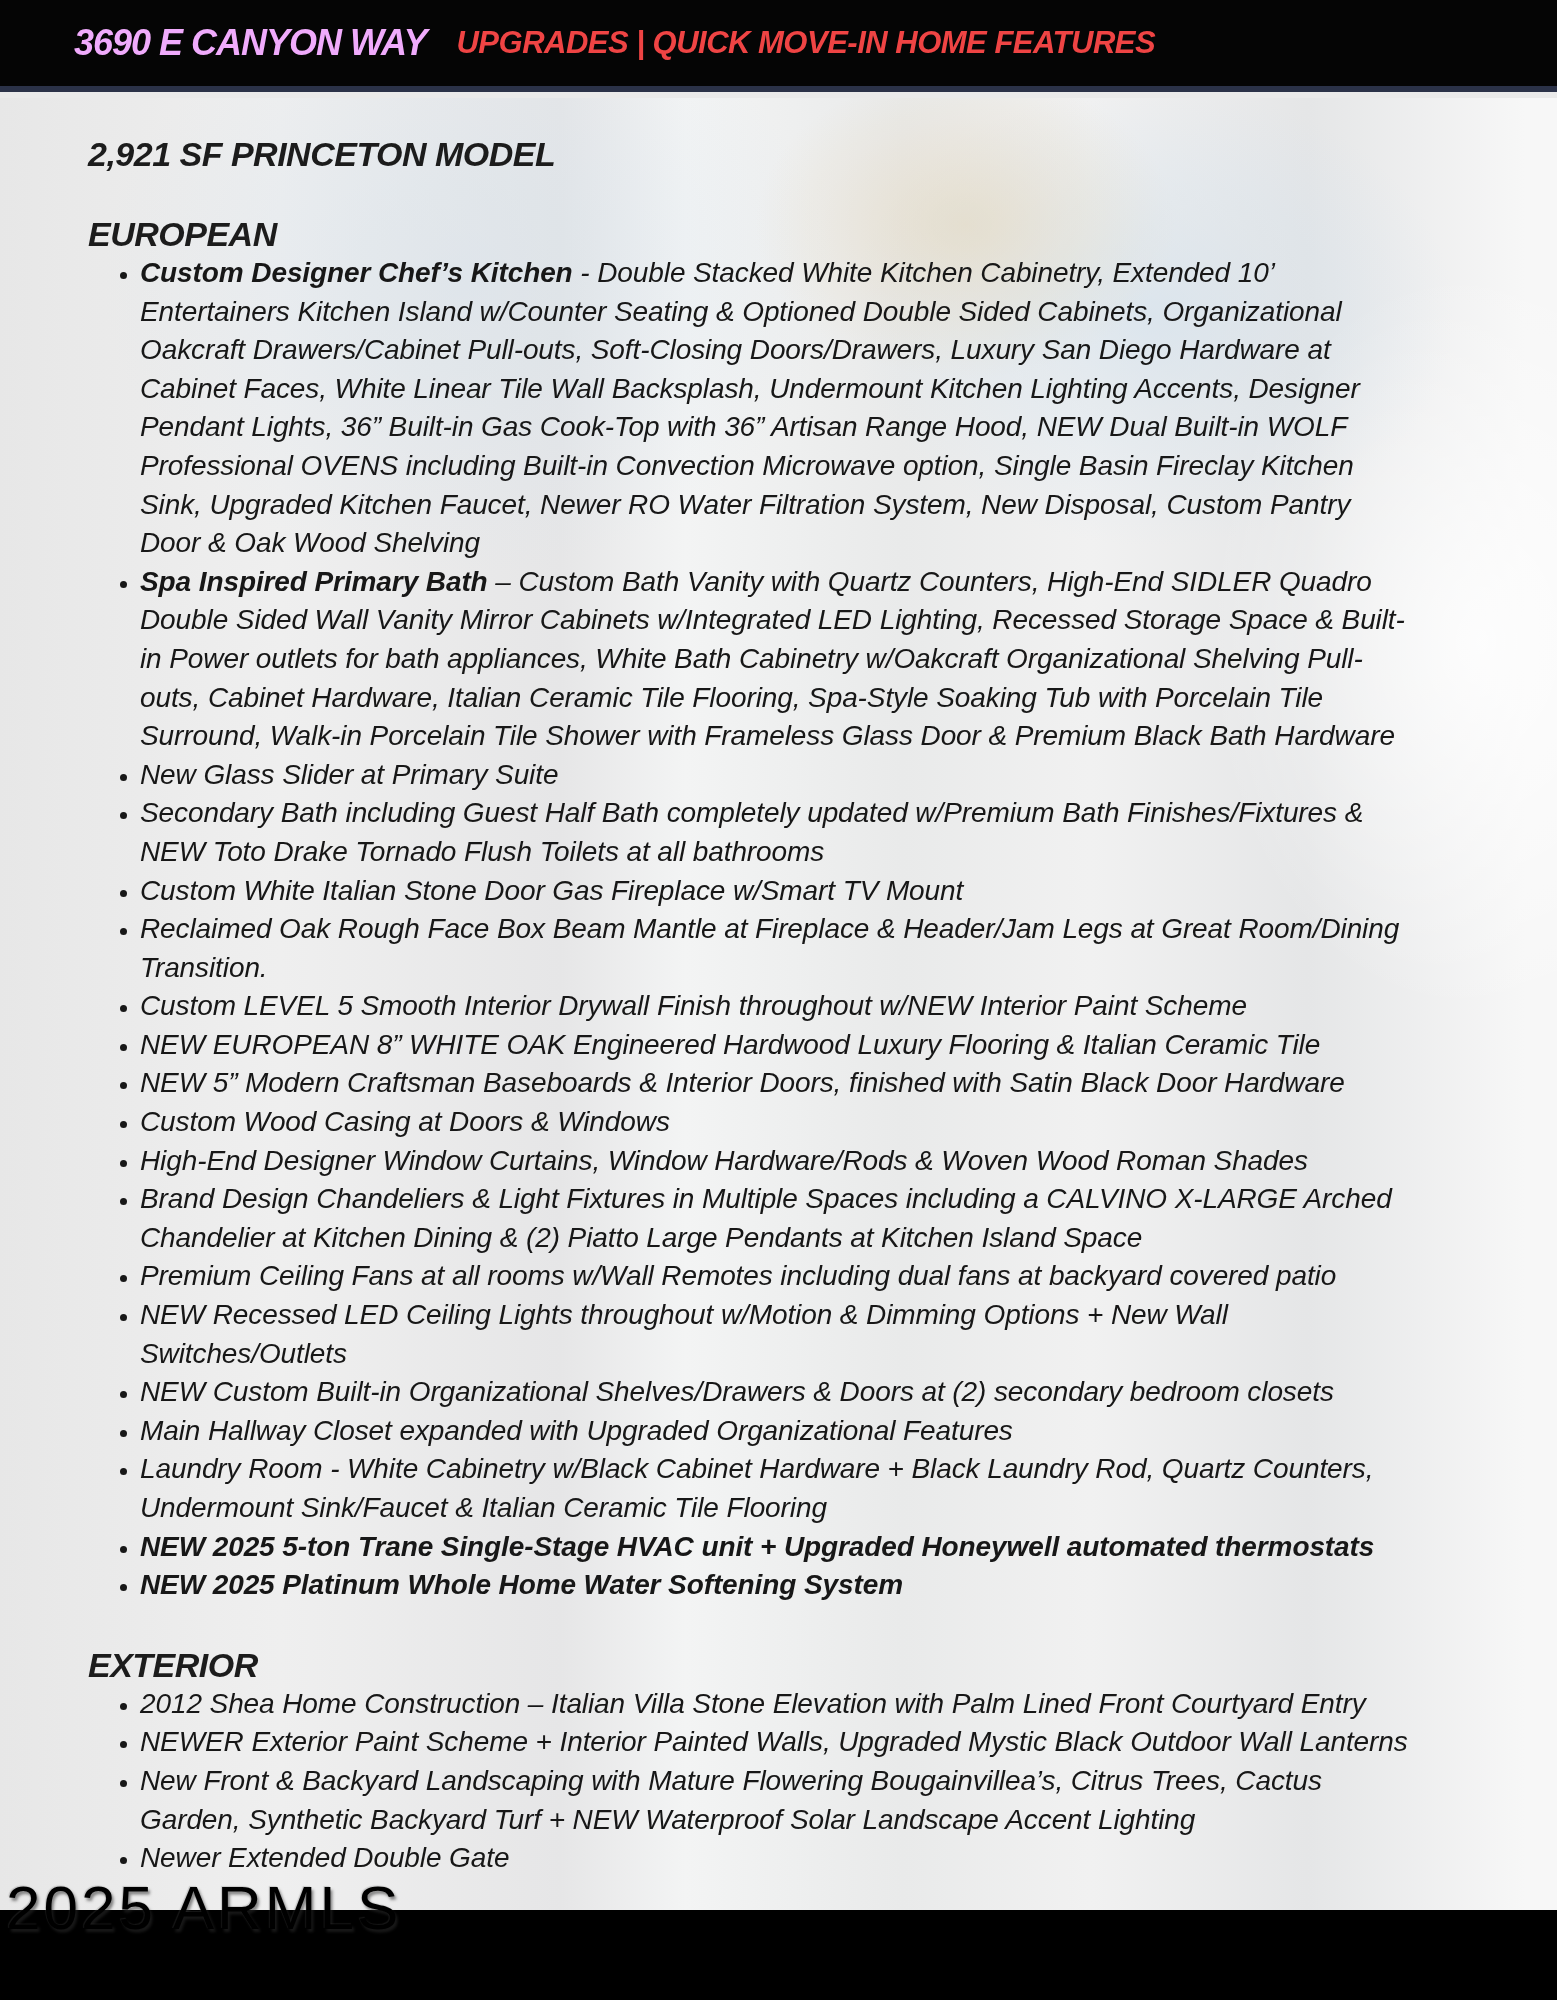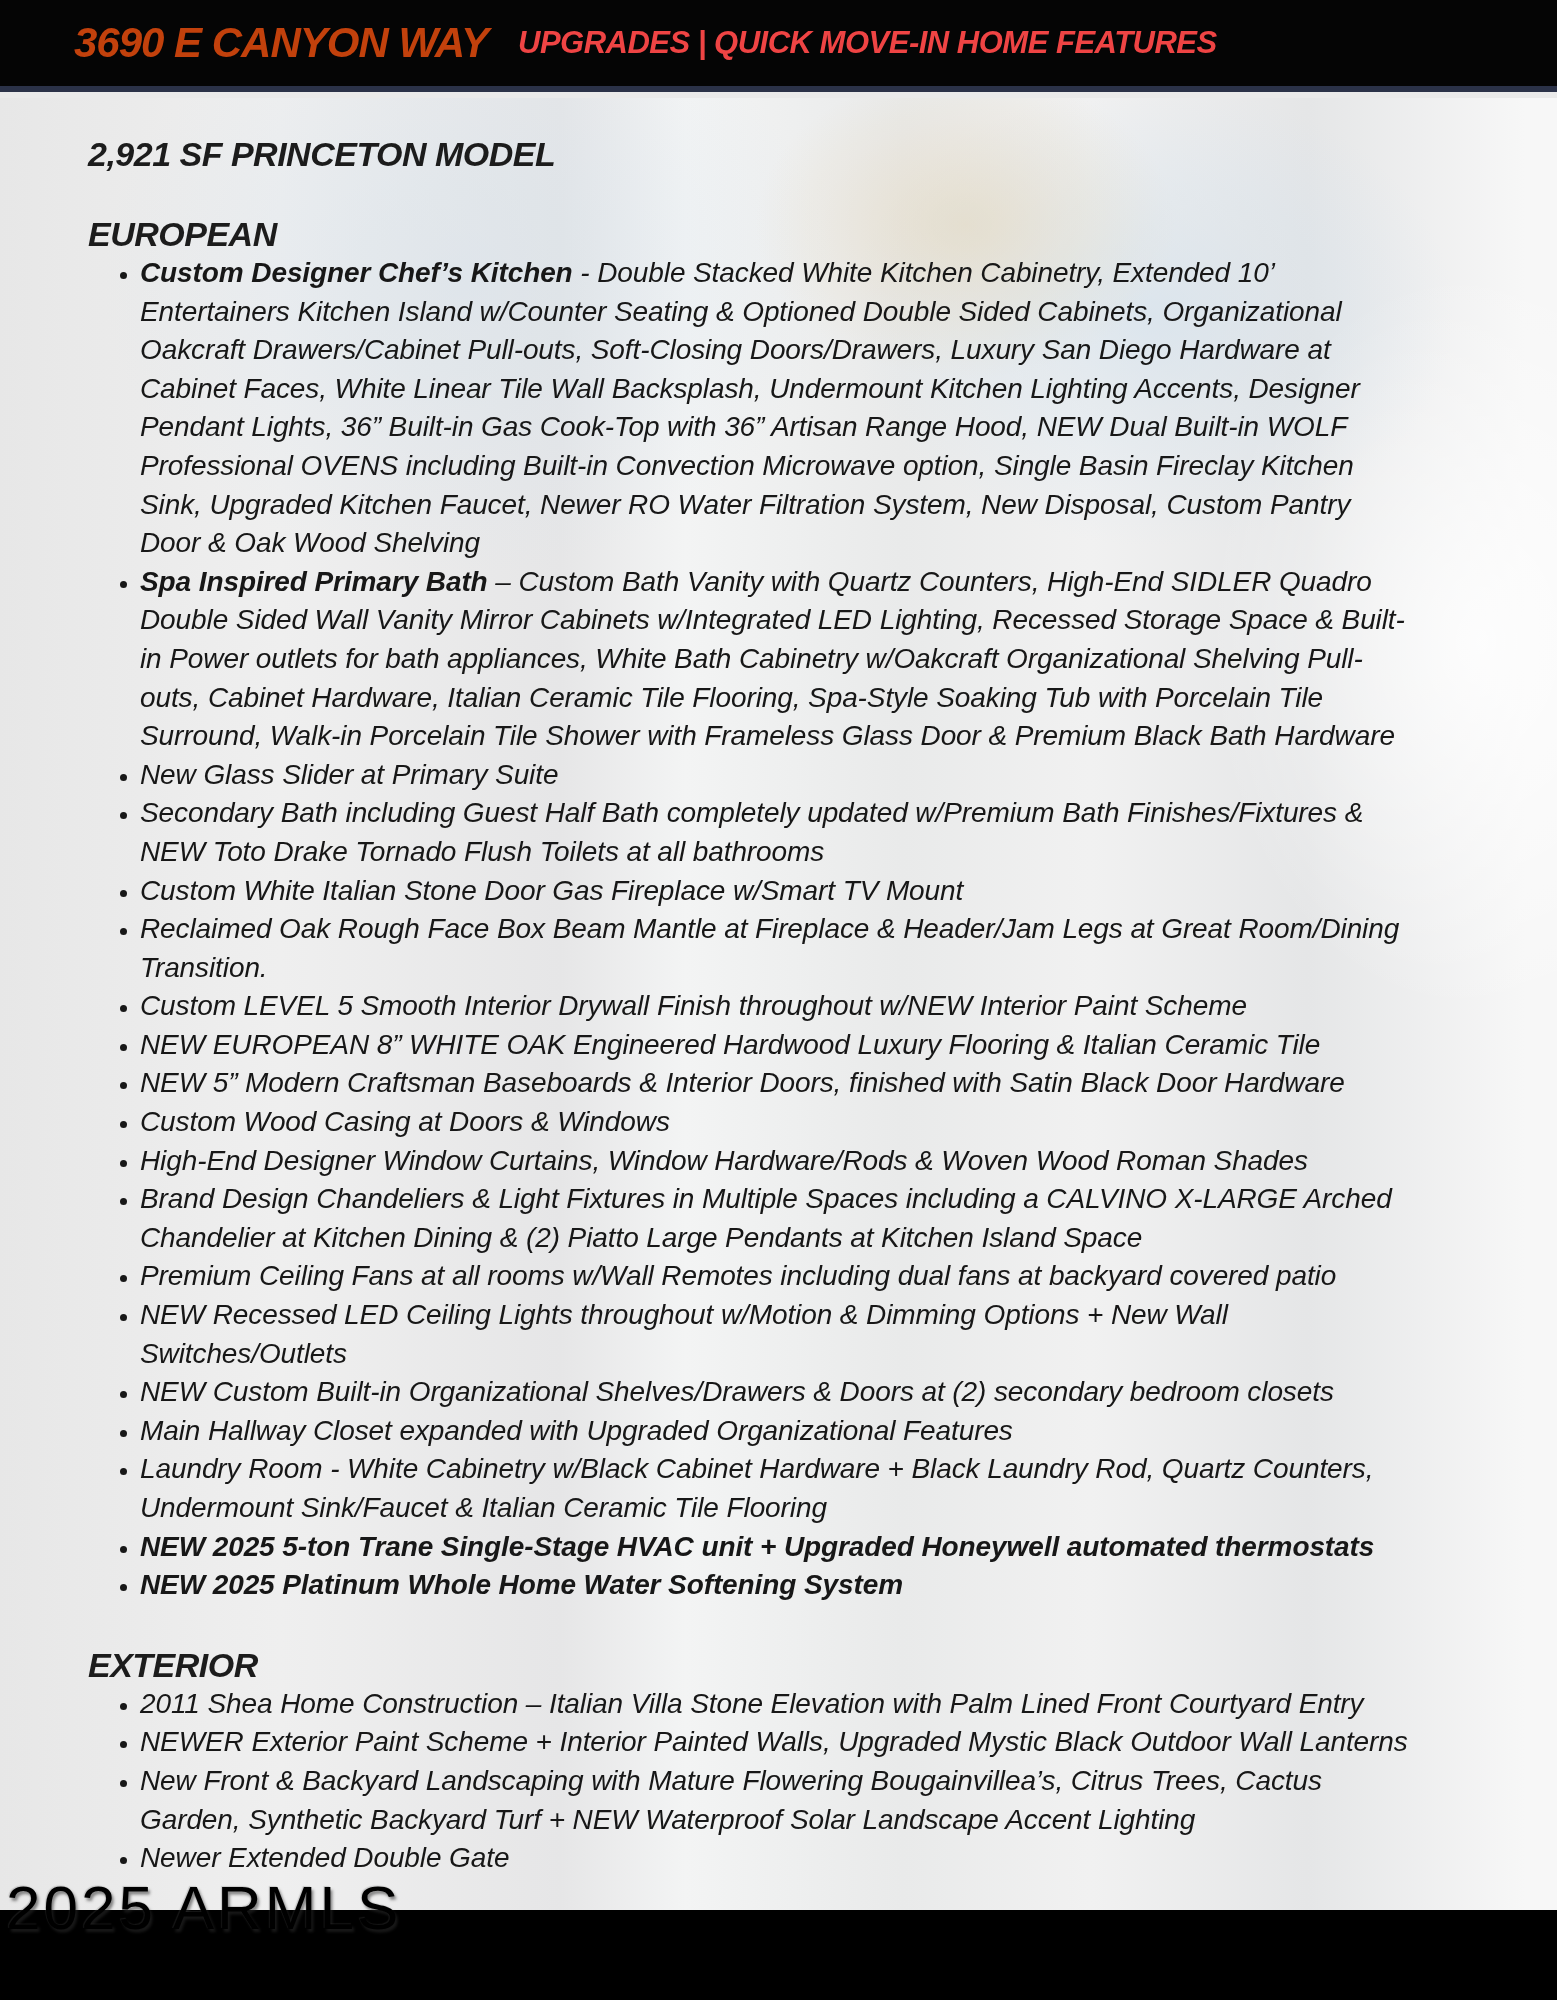--- a/index.html
+++ b/index.html
@@ -31,23 +31,23 @@
     position: absolute; left: 0; right: 0; top: 0;
     height: 92px;
     background: #050505;
     border-bottom: 6px solid #2b3248;
     display: flex; align-items: center;
     padding-left: 74px;
     z-index: 5;
     box-sizing: border-box;
   }
   .address {
-    color: #c2410c;
+    color: #f0abfc;
     font-weight: bold; font-style: italic;
-    font-size: 42px;
+    font-size: 36px;
     letter-spacing: -1px;
     white-space: nowrap;
   }
   .subtitle {
     color: #ef4444;
     font-weight: bold; font-style: italic;
     font-size: 31px;
     letter-spacing: -0.5px;
     margin-left: 30px;
     white-space: nowrap;
@@ -145,21 +145,21 @@
 Switches/Outlets</span></li>
         <li><span>NEW Custom Built-in Organizational Shelves/Drawers &amp; Doors at (2) secondary bedroom closets</span></li>
         <li><span>Main Hallway Closet expanded with Upgraded Organizational Features</span></li>
         <li><span>Laundry Room - White Cabinetry w/Black Cabinet Hardware + Black Laundry Rod, Quartz Counters,
 Undermount Sink/Faucet &amp; Italian Ceramic Tile Flooring</span></li>
         <li><strong>NEW 2025 5-ton Trane Single-Stage HVAC unit + Upgraded Honeywell automated thermostats</strong></li>
         <li><strong>NEW 2025 Platinum Whole Home Water Softening System</strong></li>
       </ul>
       <h2 class="section-title">EXTERIOR</h2>
       <ul class="features">
-        <li><span>2011 Shea Home Construction – Italian Villa Stone Elevation with Palm Lined Front Courtyard Entry</span></li>
+        <li><span>2012 Shea Home Construction – Italian Villa Stone Elevation with Palm Lined Front Courtyard Entry</span></li>
         <li><span>NEWER Exterior Paint Scheme + Interior Painted Walls, Upgraded Mystic Black Outdoor Wall Lanterns</span></li>
         <li><span>New Front &amp; Backyard Landscaping with Mature Flowering Bougainvillea’s, Citrus Trees, Cactus
 Garden, Synthetic Backyard Turf + NEW Waterproof Solar Landscape Accent Lighting</span></li>
         <li><span>Newer Extended Double Gate</span></li>
       </ul>
     </div>
 </main>
 
 <div class="bottombar"></div>
 <div class="watermark">2025 ARMLS</div>

